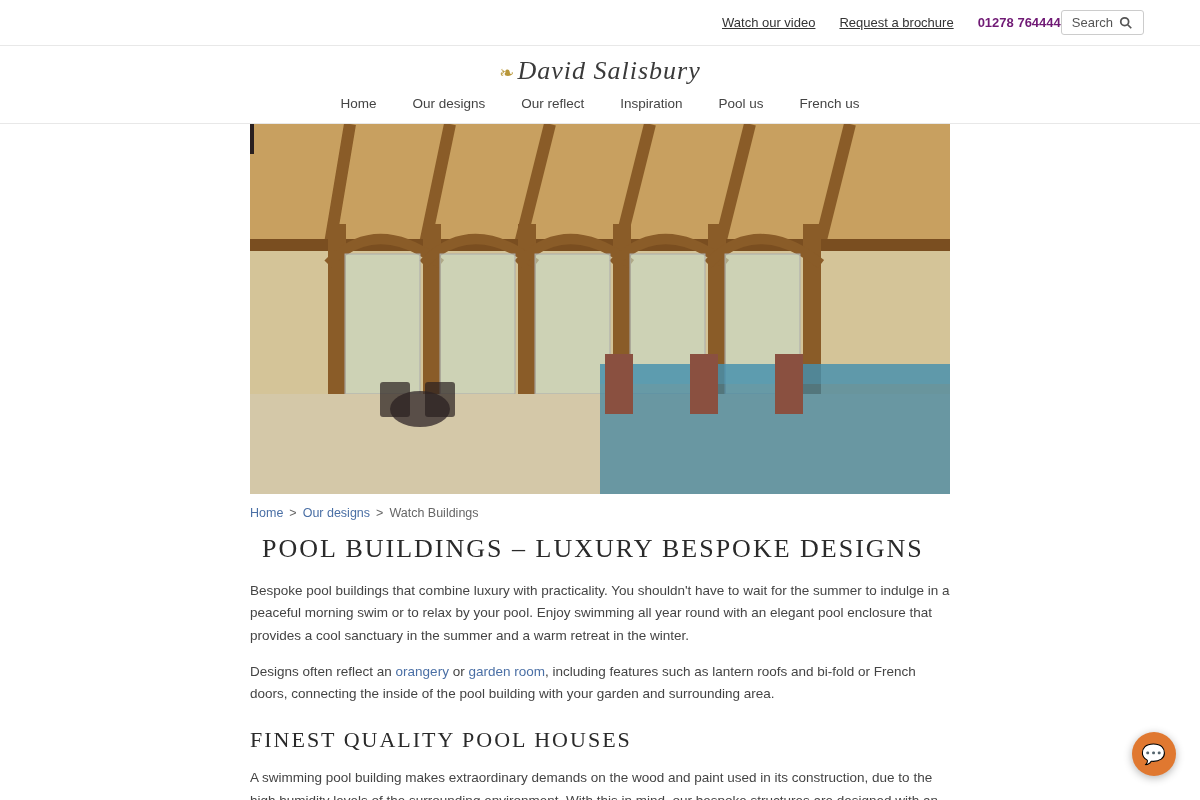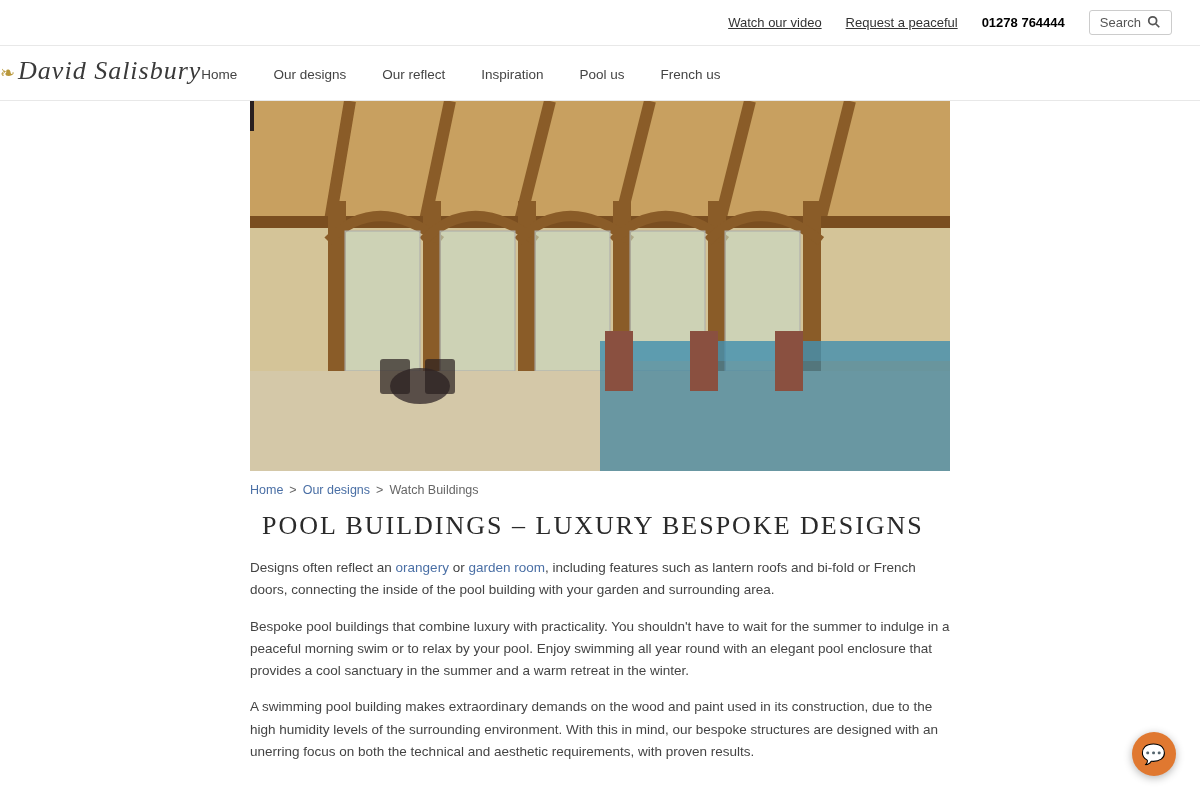--- a/index.html
+++ b/index.html
@@ -3,56 +3,55 @@
   <meta charset="utf-8">
   <style>
     * { margin: 0; padding: 0; box-sizing: border-box; }
     body { font-family: Georgia, 'Times New Roman', serif; background: #fff; color: #333; font-size: 14px; }
 
     
     .top-bar {
       display: flex;
       align-items: center;
       justify-content: flex-end;
-      padding: 10px 28px;
+      padding: 10px 56px;
       border-bottom: 1px solid #e8e8e8;
-      gap: 24px;
     }
     .top-bar-links { display: flex; gap: 24px; align-items: center; }
     .top-bar-link {
       color: #333;
       text-decoration: underline;
       font-size: 13px;
       font-family: Arial, sans-serif;
       cursor: pointer;
     }
     .top-bar-phone {
-      color: #000000;
+      color: #701a75;
       font-size: 13px;
       font-family: Arial, sans-serif;
       font-weight: bold;
     }
     .search-box {
       display: flex;
-      align-items: flex-start;
+      align-items: flex-end;
       border: 1px solid #ccc;
       padding: 4px 10px;
       border-radius: 3px;
       gap: 6px;
       font-size: 13px;
       font-family: Arial, sans-serif;
       cursor: pointer;
       color: #555;
     }
     .search-icon-svg { width: 14px; height: 14px; }
 
     
     .logo-nav {
       display: flex;
-      flex-direction: row;
+      flex-direction: column;
       align-items: center;
       padding: 10px 0 8px;
       border-bottom: 1px solid #e8e8e8;
     }
     .logo {
       font-family: 'Palatino Linotype', Palatino, Georgia, serif;
       font-size: 26px;
       color: #3a3a3a;
       letter-spacing: 1px;
       position: relative;
@@ -172,21 +171,21 @@
     }
   </style>
 </head>
 <body>
 
 <div class="page-wrapper">
 
   <div class="top-bar">
     <div class="top-bar-links">
       <span class="top-bar-link">Watch our video</span>
-      <span class="top-bar-link">Request a peaceful</span>
+      <span class="top-bar-link">Request a brochure</span>
       <span class="top-bar-phone">01278 764444</span>
     </div>
     <div class="search-box">
       <span>Search</span>
       <svg class="search-icon-svg" viewBox="0 0 16 16" fill="none" stroke="#555" stroke-width="2">
         <circle cx="6.5" cy="6.5" r="4.5"></circle>
         <line x1="10" y1="10" x2="14" y2="14"></line>
       </svg>
     </div>
   </div>
@@ -266,26 +265,27 @@
     <div class="breadcrumb">
       <a>Home</a>
       <span class="breadcrumb-sep">&gt;</span>
       <a>Our designs</a>
       <span class="breadcrumb-sep">&gt;</span>
       <span>Watch Buildings</span>
     </div>
 
     <h1 class="page-title">POOL BUILDINGS – LUXURY BESPOKE DESIGNS</h1>
 
+    <p class="body-text">Bespoke pool buildings that combine luxury with practicality. You shouldn't have to wait for the summer to indulge in a peaceful morning swim or to relax by your pool. Enjoy swimming all year round with an elegant pool enclosure that provides a cool sanctuary in the summer and a warm retreat in the winter.</p>
+
     <p class="body-text">
       <span>Designs often reflect an </span><a>orangery</a><span> or </span><a>garden room</a><span>, including features such as lantern roofs and bi-fold or French doors, connecting the inside of the pool building with your garden and surrounding area.</span>
     </p>
 
-    <p class="body-text">Bespoke pool buildings that combine luxury with practicality. You shouldn't have to wait for the summer to indulge in a peaceful morning swim or to relax by your pool. Enjoy swimming all year round with an elegant pool enclosure that provides a cool sanctuary in the summer and a warm retreat in the winter.</p>
-
+    <h2 class="section-title">FINEST QUALITY POOL HOUSES</h2>
 
     <p class="body-text">A swimming pool building makes extraordinary demands on the wood and paint used in its construction, due to the high humidity levels of the surrounding environment. With this in mind, our bespoke structures are designed with an unerring focus on both the technical and aesthetic requirements, with proven results.</p>
 
   </div>
 
 </div>
 
 <div class="chat-button">
   <span class="chat-icon">💬</span>
 </div>

